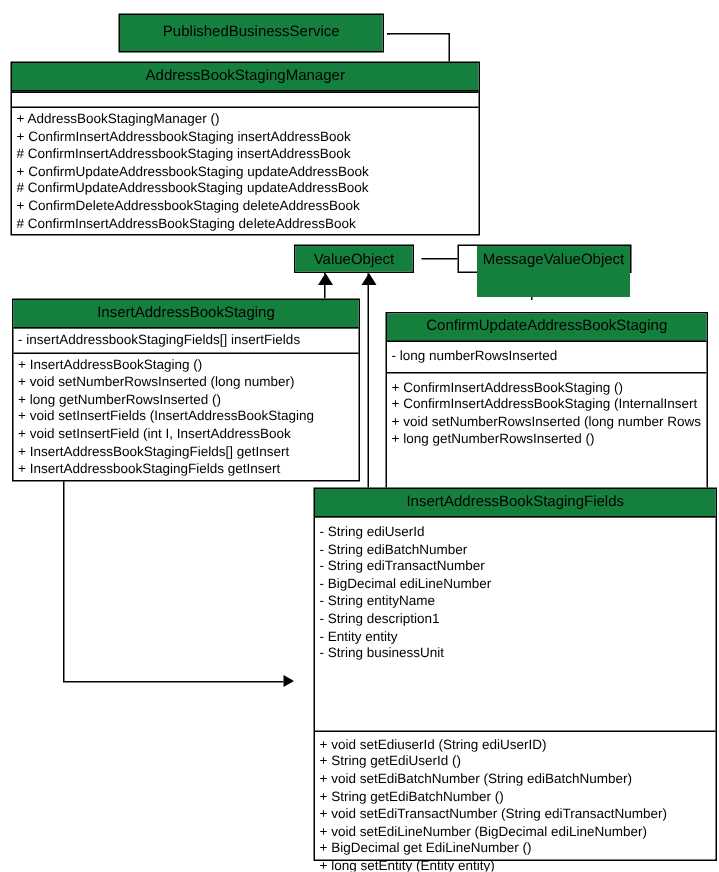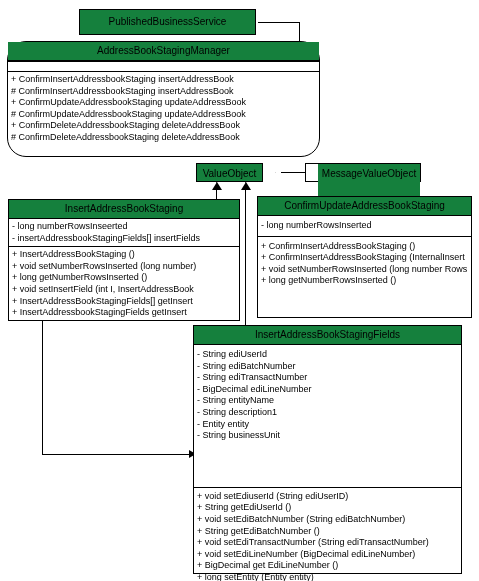--- a/index.html
+++ b/index.html
@@ -141,71 +141,72 @@
   <div class="tri-up" style="left:350px; top:182px;"></div>
 
   <div class="conn v" style="left:42px; top:320px; height:134px;"></div>
   <div class="conn h" style="left:42px; top:454px; width:147px;"></div>
   <div class="arrow-right" style="left:189px; top:450px;"></div>
 
   <div class="uml-class" id="cls-published" style="left:79px; top:9px; width:177px; height:26px;">
     <div class="uml-title no-border" style="height:24px; line-height:20px;">PublishedBusinessService</div>
   </div>
 
-  <div class="uml-class" id="cls-manager" style="left:7px; top:41px; width:313px; height:116px;border-radius:19px;">
+  <div class="uml-class" id="cls-manager" style="left:7px; top:41px; width:313px; height:116px;">
     <div class="uml-title">AddressBookStagingManager</div>
     <div class="uml-compartment empty sep"></div>
     <div class="uml-compartment sep">
+      <div class="uml-member">+ AddressBookStagingManager ()</div>
       <div class="uml-member">+ ConfirmInsertAddressbookStaging insertAddressBook</div>
       <div class="uml-member"># ConfirmInsertAddressbookStaging insertAddressBook</div>
       <div class="uml-member">+ ConfirmUpdateAddressbookStaging updateAddressBook</div>
       <div class="uml-member"># ConfirmUpdateAddressbookStaging updateAddressBook</div>
       <div class="uml-member">+ ConfirmDeleteAddressbookStaging deleteAddressBook</div>
-      <div class="uml-member"># ConfirmDeleteAddressbookStaging deleteAddressBook</div>
-    </div>
-  </div>
-
-  <div class="uml-class" id="cls-valueobject" style="left:196px; top:163px; width:67px; height:19px;">
+      <div class="uml-member"># ConfirmInsertAddressBookStaging deleteAddressBook</div>
+    </div>
+  </div>
+
+  <div class="uml-class" id="cls-valueobject" style="left:196px; top:163px; width:80px; height:19px;">
     <div class="uml-title no-border" style="height:17px; line-height:15px;">ValueObject</div>
   </div>
 
   <div class="uml-class" id="cls-messagevalueobject" style="left:305px; top:163px; width:116px; height:19px;">
     <div class="uml-title no-border" style="height:34px; line-height:15px;margin-left:12px;">MessageValueObject</div>
   </div>
 
   <div class="uml-class" id="cls-insertstaging" style="left:8px; top:199px; width:232px; height:122px;">
     <div class="uml-title">InsertAddressBookStaging</div>
     <div class="uml-compartment">
-      <div class="uml-member">- long numberRowsInseerted</div>
       <div class="uml-member">- insertAddressbookStagingFields[] insertFields</div>
     </div>
     <div class="uml-compartment sep">
       <div class="uml-member">+ InsertAddressBookStaging ()</div>
       <div class="uml-member">+ void setNumberRowsInserted (long number)</div>
       <div class="uml-member">+ long getNumberRowsInserted ()</div>
+      <div class="uml-member">+ void setInsertFields (InsertAddressBookStaging</div>
       <div class="uml-member">+ void setInsertField (int I, InsertAddressBook</div>
       <div class="uml-member">+ InsertAddressBookStagingFields[] getInsert</div>
       <div class="uml-member">+ InsertAddressbookStagingFields getInsert</div>
     </div>
   </div>
 
-  <div class="uml-class" id="cls-confirmupdate" style="left:257px; top:196px; width:215px; height:122px;">
+  <div class="uml-class" id="cls-confirmupdate" style="left:257px; top:208px; width:215px; height:122px;">
     <div class="uml-title">ConfirmUpdateAddressBookStaging</div>
     <div class="uml-compartment" style="padding-top:4px; padding-bottom:4px;">
       <div class="uml-member">- long numberRowsInserted</div>
     </div>
     <div class="uml-compartment sep" style="padding-top:4px;">
       <div class="uml-member wrap">+ ConfirmInsertAddressBookStaging ()</div>
       <div class="uml-member wrap">+ ConfirmInsertAddressBookStaging (InternalInsert</div>
       <div class="uml-member wrap">+ void setNumberRowsInserted (long number Rows</div>
       <div class="uml-member wrap">+ long getNumberRowsInserted ()</div>
     </div>
   </div>
 
-  <div class="uml-class" id="cls-fields" style="left:193px; top:325px; width:269px; height:249px;">
+  <div class="uml-class" id="cls-fields" style="left:209px; top:325px; width:269px; height:249px;">
     <div class="uml-title">InsertAddressBookStagingFields</div>
     <div class="uml-compartment" style="padding-top:4px;">
       <div class="uml-member">- String ediUserId</div>
       <div class="uml-member">- String ediBatchNumber</div>
       <div class="uml-member">- String ediTransactNumber</div>
       <div class="uml-member">- BigDecimal ediLineNumber</div>
       <div class="uml-member">- String entityName</div>
       <div class="uml-member">- String description1</div>
       <div class="uml-member">- Entity entity</div>
       <div class="uml-member">- String businessUnit</div>

